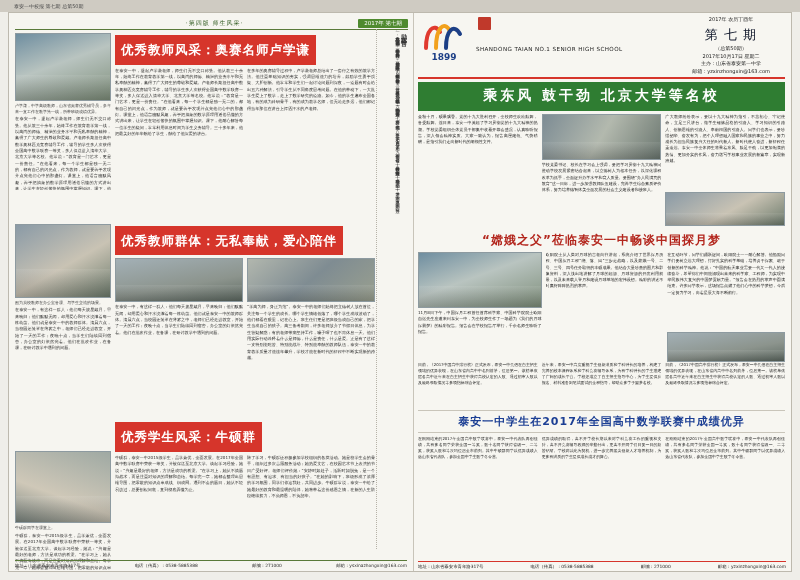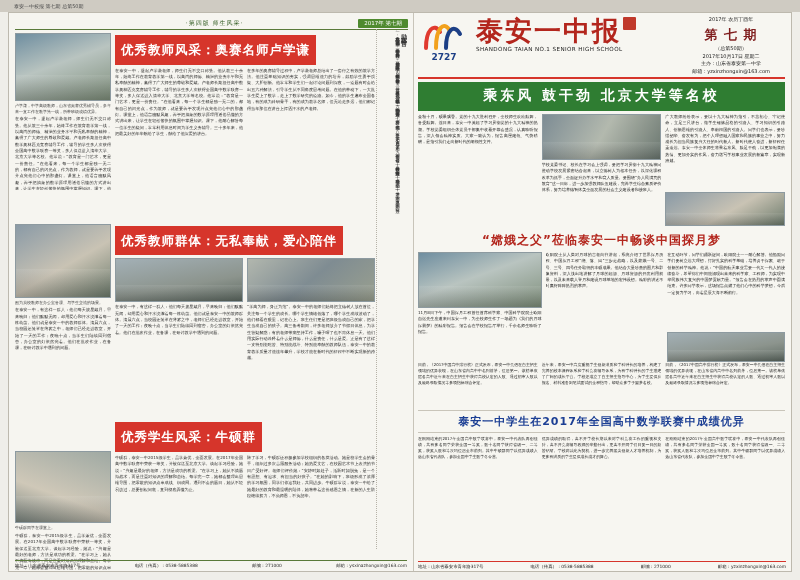--- a/index.html
+++ b/index.html
@@ -141,21 +141,21 @@
   .seal{
     display:inline-block;width:13px;height:13px;background:#c0392b;
     vertical-align:super;margin-left:2px;border-radius:1px;
   }
   .paper-en{font-size:5.6px;color:#1c1c1c;letter-spacing:.4px;}
   .mast-right{
     width:108px;text-align:center;flex:0 0 auto;
     font-size:5px;color:#222;line-height:1.5;
   }
   .issue-box{
-    color:#7f1d1d;font-weight:bold;font-size:13px;letter-spacing:1px;
+    color:#0f172a;font-weight:normal;font-size:13px;letter-spacing:1px;
     margin:1px 0;
   }
   .green-banner{
     margin-top:3px;background:#2f7d32;color:#fff;
     text-align:center;font-size:14px;font-weight:bold;letter-spacing:3px;
     padding:5px 0 6px;
   }
   .r-body{font-size:4.05px;line-height:1.55;color:#242424;text-align:justify;word-break:break-all;}
   .sec-title{
     color:#b3261d;font-weight:bold;font-size:12px;letter-spacing:1px;
@@ -275,25 +275,25 @@
 
     <div class="rightpage">
 
       <div class="masthead">
         <div class="logo">
           <svg class="arcs" width="44" height="32" viewBox="0 0 44 32">
             <path d="M4 30 C4 12, 12 4, 18 14" stroke="#e03a2f" stroke-width="4" fill="none" stroke-linecap="round"></path>
             <path d="M14 30 C14 10, 22 2, 28 13" stroke="#f2a11c" stroke-width="4" fill="none" stroke-linecap="round"></path>
             <path d="M24 30 C24 12, 32 5, 38 16" stroke="#1d3f86" stroke-width="4" fill="none" stroke-linecap="round"></path>
           </svg>
-          <div class="year">2727</div>
+          <div class="year">1899</div>
         </div>
         <div class="mast-mid">
           <div class="paper-title">
-            <span>泰安一中报</span><span class="seal"></span>
+            <span class="seal"></span>
           </div>
           <div class="paper-en">SHANDONG TAIAN NO.1 SENIOR HIGH SCHOOL</div>
         </div>
         <div class="mast-right">
           <div>2017年 农历丁酉年</div>
           <div class="issue-box">第 七 期</div>
           <div>（总第50期）</div>
           <div>2017年10月17日 星期二</div>
           <div>主办：山东省泰安第一中学</div>
           <div>邮箱：yzxinzhongxin@163.com</div>

